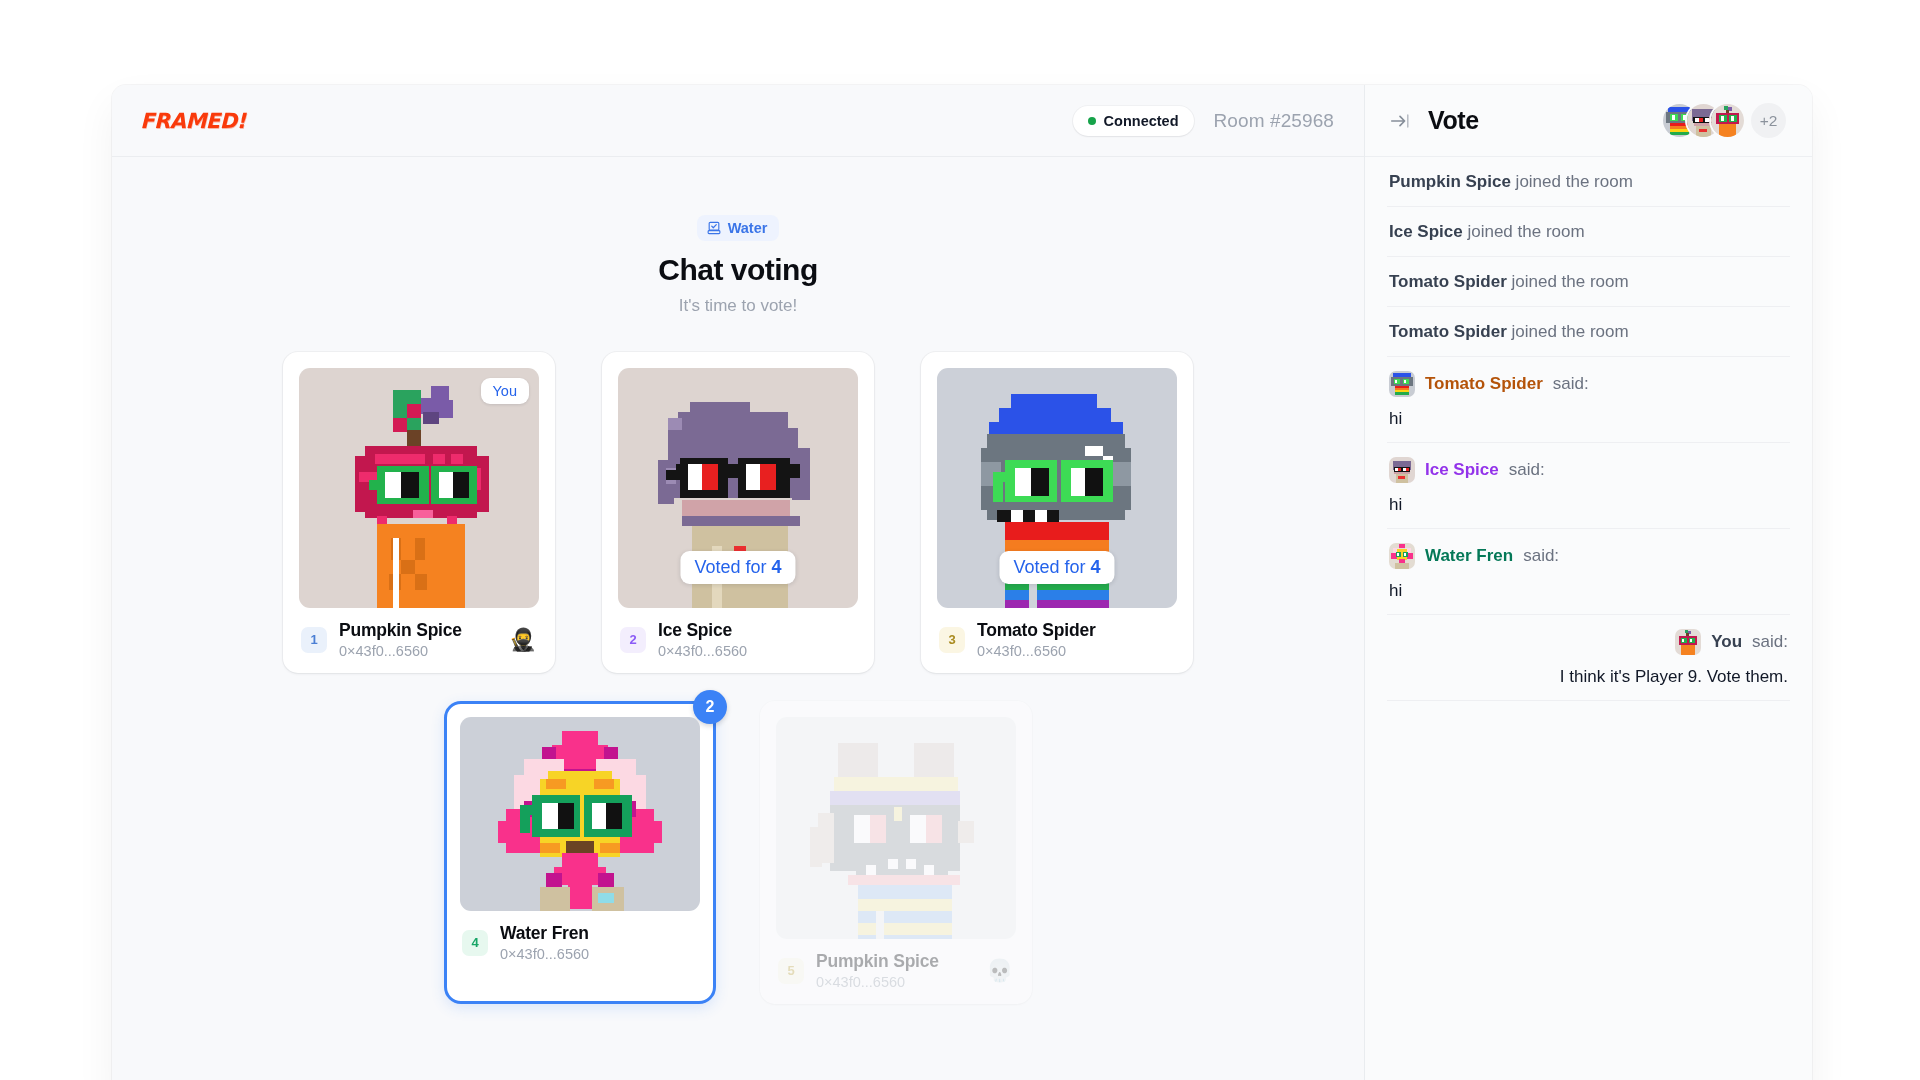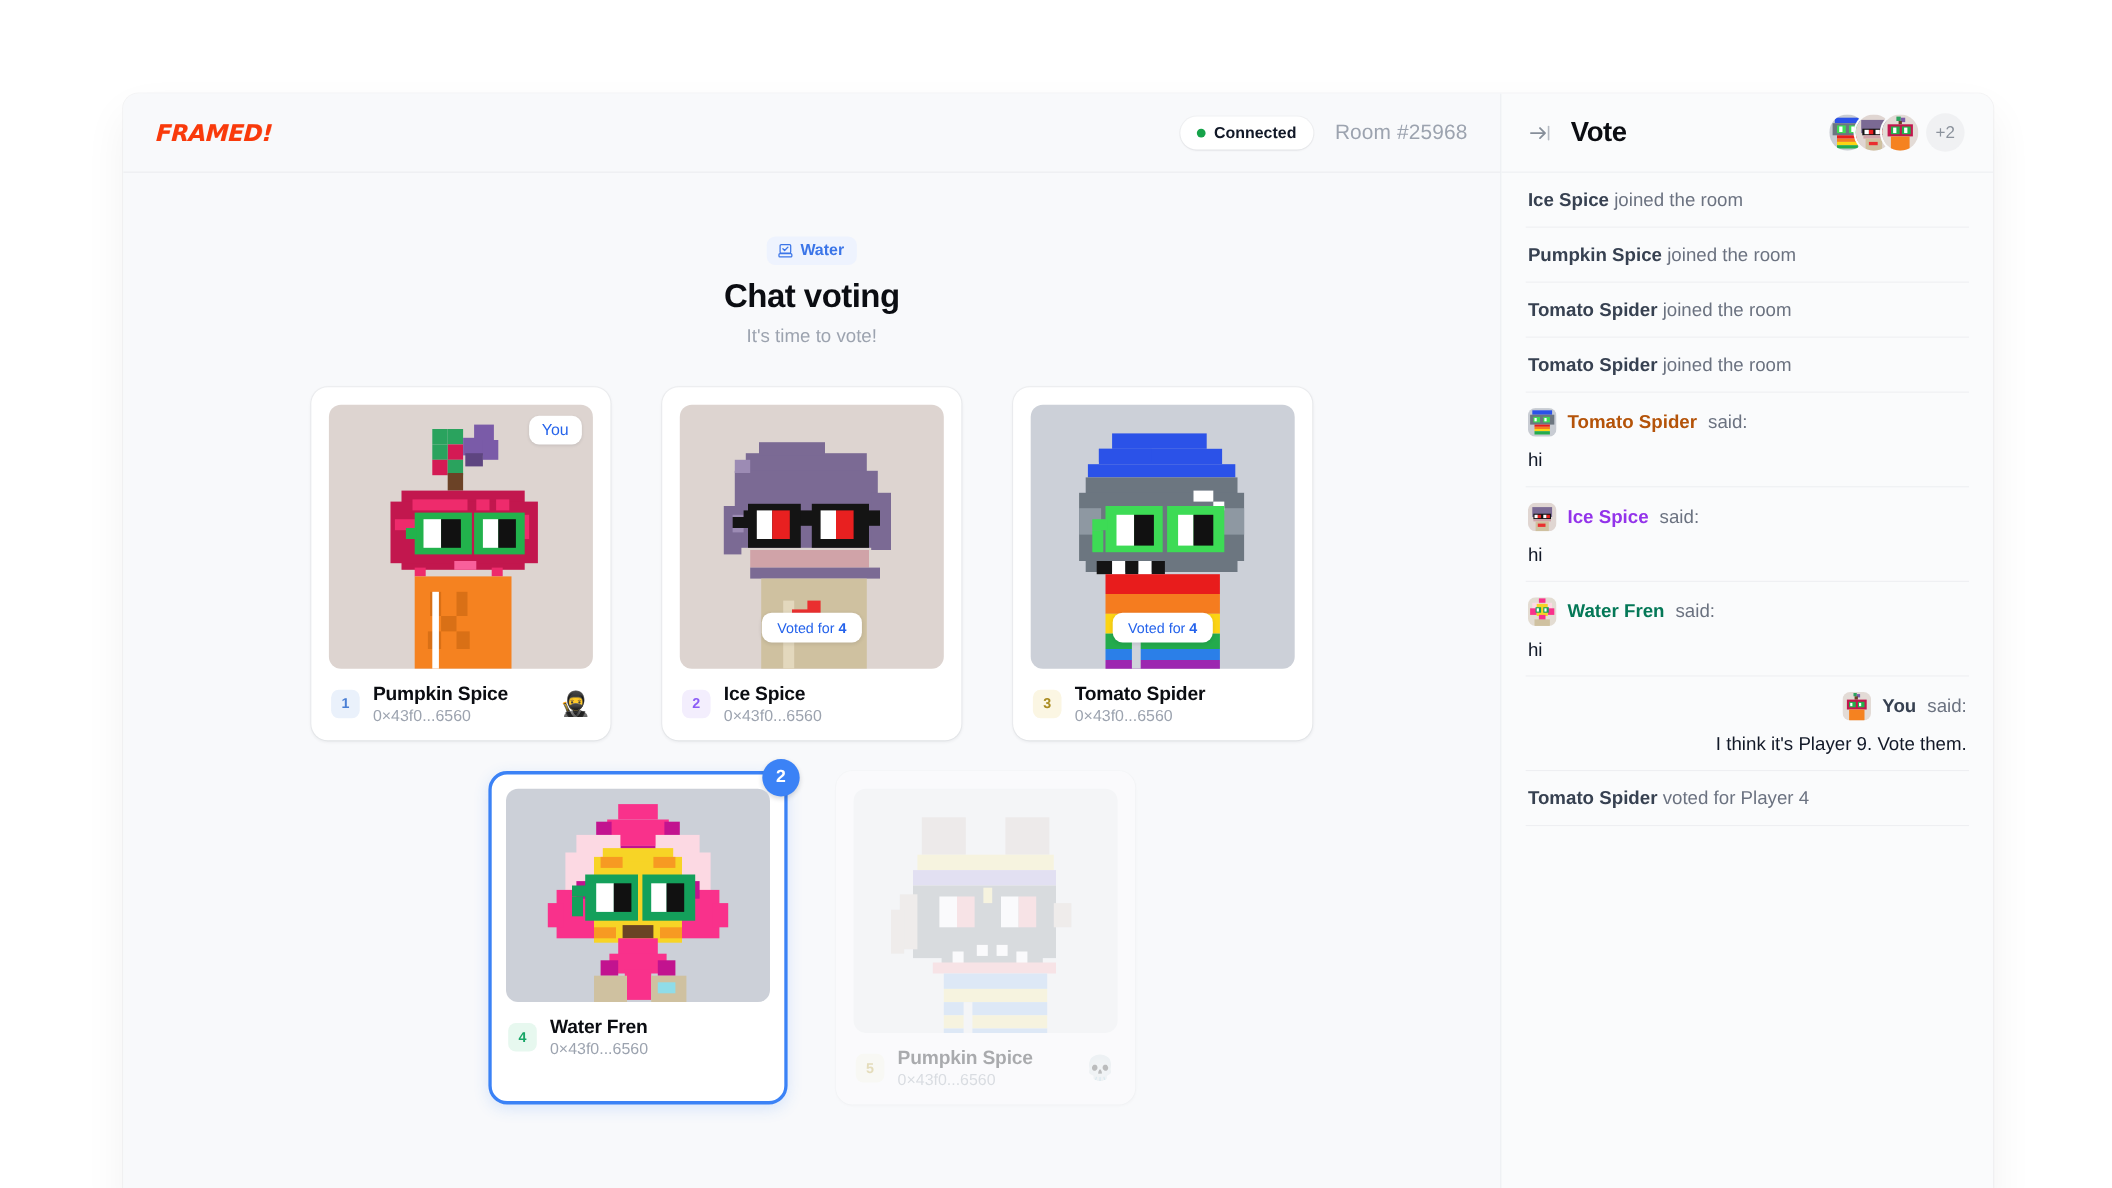--- a/index.html
+++ b/index.html
@@ -149,21 +149,21 @@
     box-shadow: 0 1px 3px rgba(16,24,40,0.12);
   }
   .voted-pill {
     position: absolute;
     left: 50%; transform: translateX(-50%);
     bottom: 24px;
     background: #ffffff;
     color: #2563eb;
     border-radius: 9px;
     padding: 6px 14px;
-    font-size: 13px;
+    font-size: 18px;
     font-weight: 500;
     white-space: nowrap;
     box-shadow: 0 1px 4px rgba(16,24,40,0.13);
   }
   .voted-pill b { font-weight: 800; }
 
   .count-badge {
     position: absolute;
     top: -14px; right: -14px;
     width: 34px; height: 34px;
@@ -594,24 +594,24 @@
             <i style="left:8px;top:20px;width:17px;height:13px;background:#f58220;"></i>
           </span>
         </span>
         <span class="plus">+2</span>
       </div>
     </div>
 
     <div class="chat-body">
 
       <div class="msg">
+        <div class="msg-line"><b>Pumpkin Spice</b> <span>joined the room</span></div>
+      </div>
+      <div class="msg">
         <div class="msg-line"><b>Ice Spice</b> <span>joined the room</span></div>
-      </div>
-      <div class="msg">
-        <div class="msg-line"><b>Pumpkin Spice</b> <span>joined the room</span></div>
       </div>
       <div class="msg">
         <div class="msg-line"><b>Tomato Spider</b> <span>joined the room</span></div>
       </div>
       <div class="msg">
         <div class="msg-line"><b>Tomato Spider</b> <span>joined the room</span></div>
       </div>
 
       <div class="msg">
         <div class="said-head">
@@ -694,18 +694,15 @@
               <i style="left:15px;top:10px;width:2px;height:3px;background:#fff;"></i>
               <i style="left:6px;top:16px;width:14px;height:10px;background:#f58220;"></i>
             </span>
           </span>
           <span class="said-name" style="color:#374151;">You</span>
           <span class="said-suffix">said:</span>
         </div>
         <div class="said-body right">I think it's Player 9. Vote them.</div>
       </div>
 
-      <div class="msg">
-        <div class="msg-line"><b>Tomato Spider</b> <span>voted for Player 4</span></div>
-      </div>
     </div>
   </div>
 </div>
 
 </body></html>

